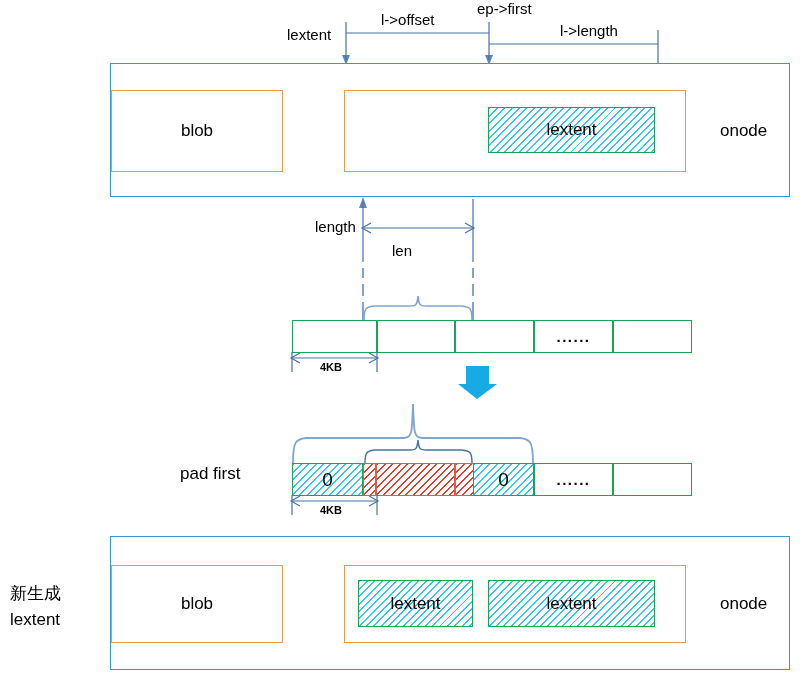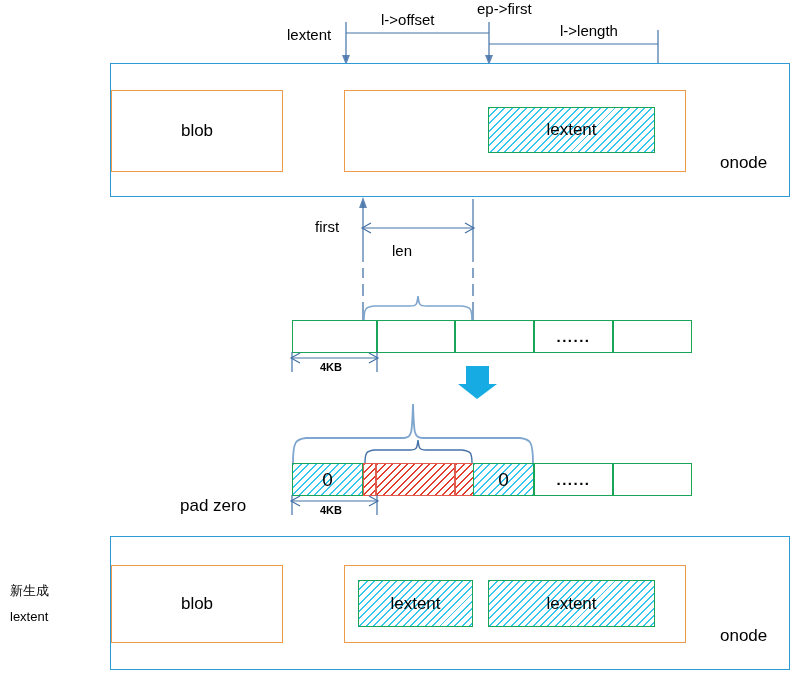--- a/index.html
+++ b/index.html
@@ -20,23 +20,23 @@
   }
 
   
   .lbl {
     position: absolute;
     font-size: 15px;
     line-height: 1.15;
     color: #000;
     white-space: nowrap;
   }
-  .lbl-big { font-size: 17px; margin-top: 32px; }
+  .lbl-big { font-size: 17px; }
   .lbl-sm  { font-size: 11px; font-weight: bold; }
-  .lbl-cn  { font-size: 13px; line-height: 1.3; }
+  .lbl-cn  { font-size: 17px; line-height: 1.3; }
 
   
   .onode-box {
     position: absolute;
     border: 1.5px solid #2e9bd6;
     background: #fff;
     box-sizing: border-box;
   }
   .blob-box, .lext-group-box {
     position: absolute;
@@ -139,21 +139,21 @@
   </div>
 
   <div class="lext-group-box" style="left:344px; top:90px; width:342px; height:82px;"></div>
 
   <div class="lextent-box" style="left:488px; top:107px; width:167px; height:46px;">
     <span class="boxlabel">lextent</span>
   </div>
 
   <div class="lbl lbl-big" style="left:720px; top:121px;">onode</div>
 
-  <div class="lbl" style="left:315px; top:218px;">first</div>
+  <div class="lbl" style="left:315px; top:218px;">length</div>
   <div class="lbl" style="left:392px; top:242px;">len</div>
 
   <svg class="ov" width="800" height="673">
 
     <line x1="363" y1="202" x2="363" y2="262" stroke="#4472A8" stroke-width="1.2"></line>
     <polygon points="363,197 359,208 367,208" fill="#4472A8" opacity="0.85"></polygon>
 
     <line x1="473" y1="199" x2="473" y2="262" stroke="#4472A8" stroke-width="1.2"></line>
 
     <line x1="363" y1="228" x2="473" y2="228" stroke="#4472A8" stroke-width="1.2"></line>
@@ -202,21 +202,21 @@
 
   <svg class="ov" width="800" height="673">
 
     <path d="M 293,463 C 293,441 296,439 306,438 L 404,438 C 412,437 412,434 413,404
              C 414,434 414,437 422,438 L 520,438 C 530,439 533,441 533,463" fill="none" stroke="#7FA6CE" stroke-width="1.8"></path>
 
     <path d="M 365,463 C 365,452 367,451 374,450 L 410,450 C 417,450 417,448 418,440
              C 419,448 419,450 426,450 L 462,450 C 470,451 472,452 472,463" fill="none" stroke="#4472A8" stroke-width="1.4"></path>
   </svg>
 
-  <div class="lbl lbl-big" style="left:180px; top:464px;">pad zero</div>
+  <div class="lbl lbl-big" style="left:180px; top:464px;">pad first</div>
 
   <div class="cell cyan" style="left:292px; top:463px; width:71px; height:33px;">
     <span class="zero">0</span>
   </div>
   <div class="cell red" style="left:363px; top:463px; width:13px; height:33px;">
     <span class="zero"></span>
   </div>
   <div class="cell red" style="left:376px; top:463px; width:79px; height:33px;">
     <span class="zero"></span>
   </div>

